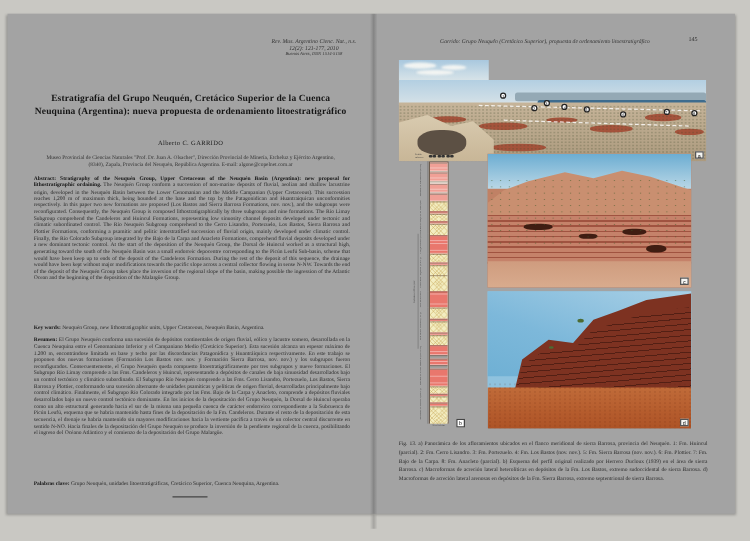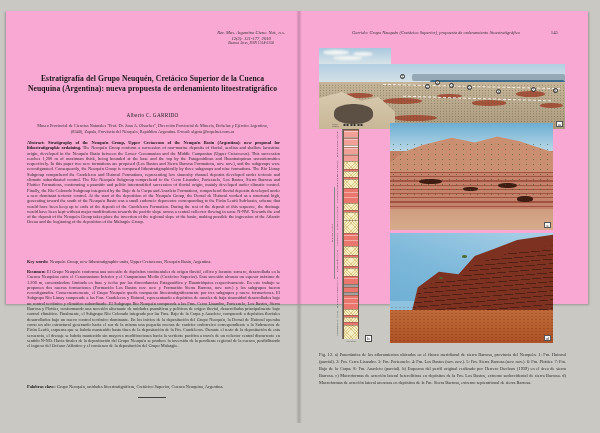--- a/index.html
+++ b/index.html
@@ -3,21 +3,21 @@
 <meta charset="utf-8">
 <style>
   * { margin:0; padding:0; box-sizing:border-box; }
   html,body { width:600px; height:433px; }
   body {
     position:relative; overflow:hidden;
     background:#c9c8c3;
     font-family:"Liberation Serif","DejaVu Serif",serif;
     color:#222;
   }
-  .page { position:absolute; top:11px; height:293px; background:#f9a8d4; }
+  .page { position:absolute; top:11px; height:400px; background:#a3a3a3; }
   .page-left  { left:6px;  width:293px; box-shadow:-1px 1px 2px rgba(0,0,0,.25); }
   .page-right { left:299px; width:289px; box-shadow:1px 1px 2px rgba(0,0,0,.25); }
   .fold { position:absolute; left:296px; top:11px; width:6px; height:412px;
           background:linear-gradient(90deg, rgba(0,0,0,0), rgba(0,0,0,.18) 50%, rgba(0,0,0,0)); }
 
   
   .journal-ref { position:absolute; top:19px; right:14px; text-align:center;
                  font-style:italic; font-size:4.6px; line-height:5.7px; color:#333; }
   .journal-ref .l3 { font-size:3.7px; }
   .paper-title { position:absolute; top:63px; left:20px; right:20px; text-align:center;

